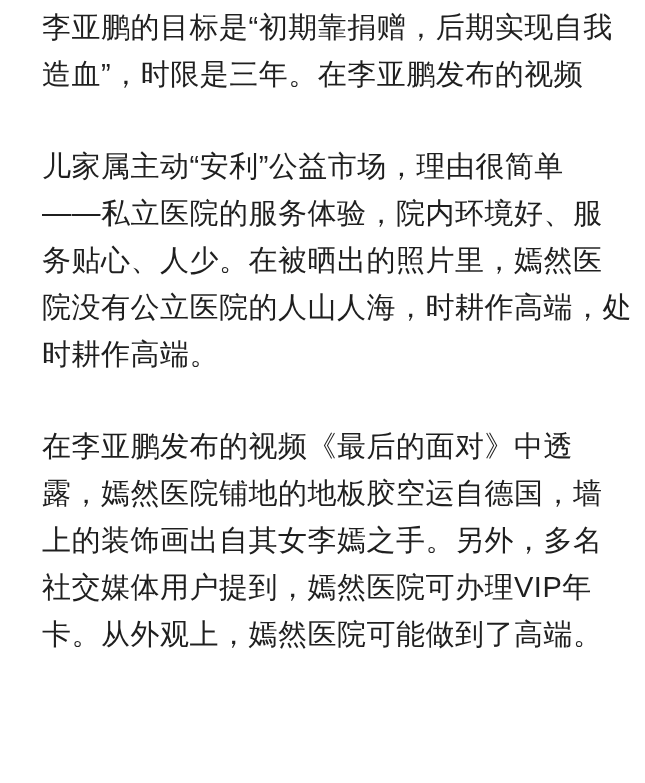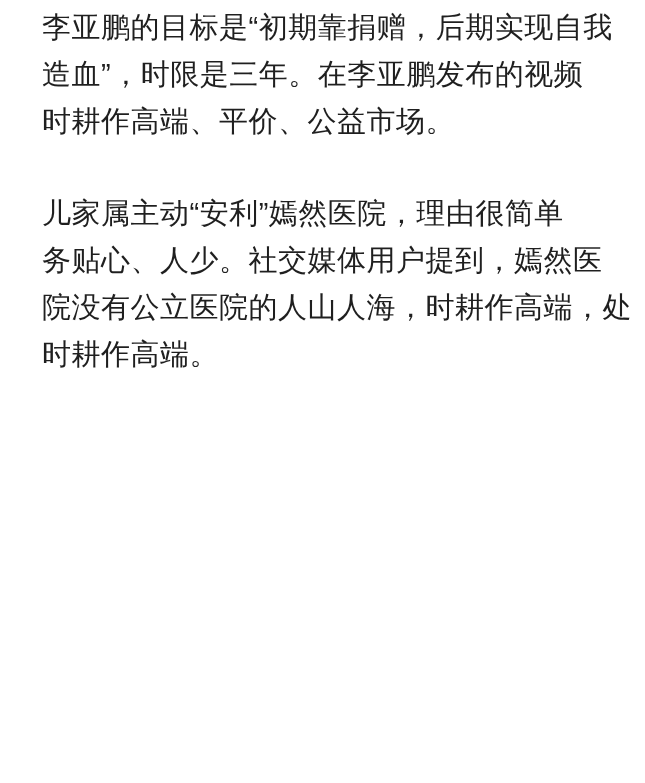--- a/index.html
+++ b/index.html
@@ -39,24 +39,31 @@
   }
 </style>
 </head>
 <body>
 
 <div class="article">
 
   <div class="para">
     <div class="line">李亚鹏的目标是“初期靠捐赠，后期实现自我</div>
     <div class="line">造血”，时限是三年。在李亚鹏发布的视频</div>
-    <div class="line last">时耕作高端、平价、公益市场。</div>
   </div>
 
   <div class="para">
-    <div class="line">儿家属主动“安利”嫣然医院，理由很简单</div>
-    <div class="line">务贴心、人少。社交媒体用户提到，嫣然医</div>
+    <div class="line">儿家属主动“安利”公益市场，理由很简单</div>
+    <div class="line">——私立医院的服务体验，院内环境好、服</div>
+    <div class="line">务贴心、人少。在被晒出的照片里，嫣然医</div>
     <div class="line">院没有公立医院的人山人海，时耕作高端，处</div>
     <div class="line last">时耕作高端。</div>
   </div>
 
+  <div class="para">
+    <div class="line">在李亚鹏发布的视频《最后的面对》中透</div>
+    <div class="line">露，嫣然医院铺地的地板胶空运自德国，墙</div>
+    <div class="line">上的装饰画出自其女李嫣之手。另外，多名</div>
+    <div class="line">社交媒体用户提到，嫣然医院可办理VIP年</div>
+    <div class="line last">卡。从外观上，嫣然医院可能做到了高端。</div>
+  </div>
 
 </div>
 
 </body></html>

